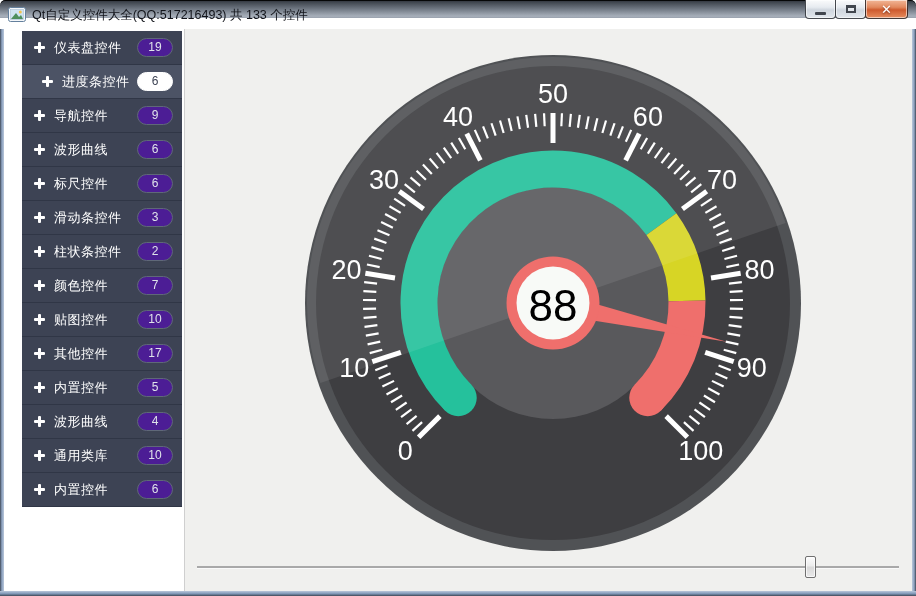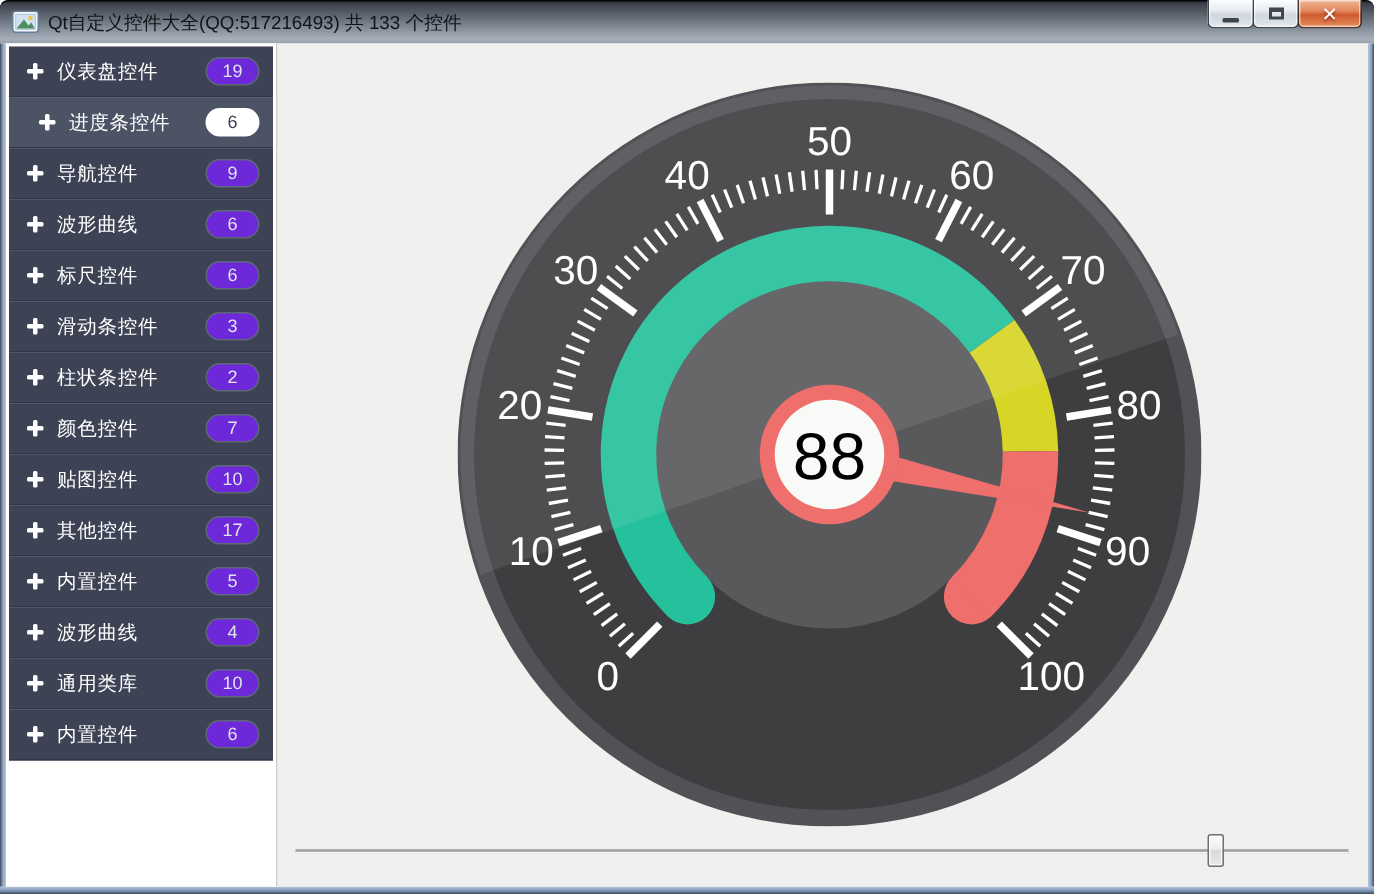--- a/index.html
+++ b/index.html
@@ -3,21 +3,21 @@
 <meta charset="utf-8">
 <style>
   html,body{margin:0;padding:0;background:#ffffff;}
   .window{
     position:relative;width:916px;height:596px;overflow:hidden;
     font-family:"Liberation Sans","DejaVu Sans",sans-serif;
     border-radius:5px 5px 0 0;
   }
   
   .titlebar{
-    position:absolute;left:0;top:0;width:100%;height:29px;
+    position:absolute;left:0;top:0;width:100%;height:18px;
     background:linear-gradient(180deg,#1d2averifier 0%);
   }
   .titlebar{
     background:linear-gradient(180deg,#22262c 0%,#3d434c 10%,#6e7681 48%,#a7afba 90%,#99a1ad 100%);
     border-radius:5px 5px 0 0;
     box-shadow:inset 0 1px 0 rgba(0,0,0,0.85);
   }
   .app-icon{position:absolute;left:8px;top:7px;width:18px;height:15px;}
   .title-text{
     position:absolute;left:32px;top:0;height:29px;line-height:30px;
@@ -39,30 +39,30 @@
   .frame-bottom{position:absolute;left:0;bottom:0;right:0;height:5px;background:linear-gradient(180deg,#b9c7da 0%,#7f97b7 55%,#3f4856 100%);}
   
   .content{position:absolute;left:4px;top:29px;right:4px;bottom:5px;background:#f0f0ee;}
   
   .sidebar{
     position:absolute;left:0;top:0;width:181px;height:100%;box-sizing:border-box;
     background:#ffffff;border-right:1px solid #cfcfcf;padding:2px;
   }
   .side-item{
     display:flex;align-items:center;height:34px;box-sizing:border-box;
-    background:#3d4354;border-bottom:1px solid #303646;padding:0 9px 0 12px;cursor:pointer;
+    background:#3d4354;border-bottom:1px solid #303646;padding:0 9px 0 12px;cursor:pointer;margin-left:16px;
   }
   .side-item.selected{background:#4c5365;padding-left:20px;}
   .plus-icon{width:11px;height:11px;position:relative;margin-right:9px;flex:0 0 auto;}
   .plus-icon::before{content:"";position:absolute;left:0;top:4px;width:11px;height:3px;background:#fff;border-radius:1px;}
   .plus-icon::after{content:"";position:absolute;left:4px;top:0;width:3px;height:11px;background:#fff;border-radius:1px;}
   .side-label{color:#ffffff;font-size:13px;letter-spacing:0.5px;white-space:nowrap;}
   .side-badge{
     margin-left:auto;min-width:36px;height:19px;line-height:17px;border-radius:10px;
-    background:#6d28d9;border:1px solid #5f6878;color:#dfe3ea;font-size:12px;text-align:center;
+    background:#4c1d95;border:1px solid #5f6878;color:#dfe3ea;font-size:12px;text-align:center;
     box-sizing:border-box;padding:0 6px;
   }
   .side-item.selected .side-badge{background:#ffffff;border-color:#ffffff;color:#3d4354;}
   
   .main{position:absolute;left:181px;top:0;right:0;bottom:0;}
   #gauge{position:absolute;left:120px;top:26px;width:496px;height:496px;}
   .slider-track{
     position:absolute;left:12px;top:537px;width:702px;height:2px;
     background:#a9a9a9;border-bottom:1px solid #fafafa;cursor:pointer;
   }

